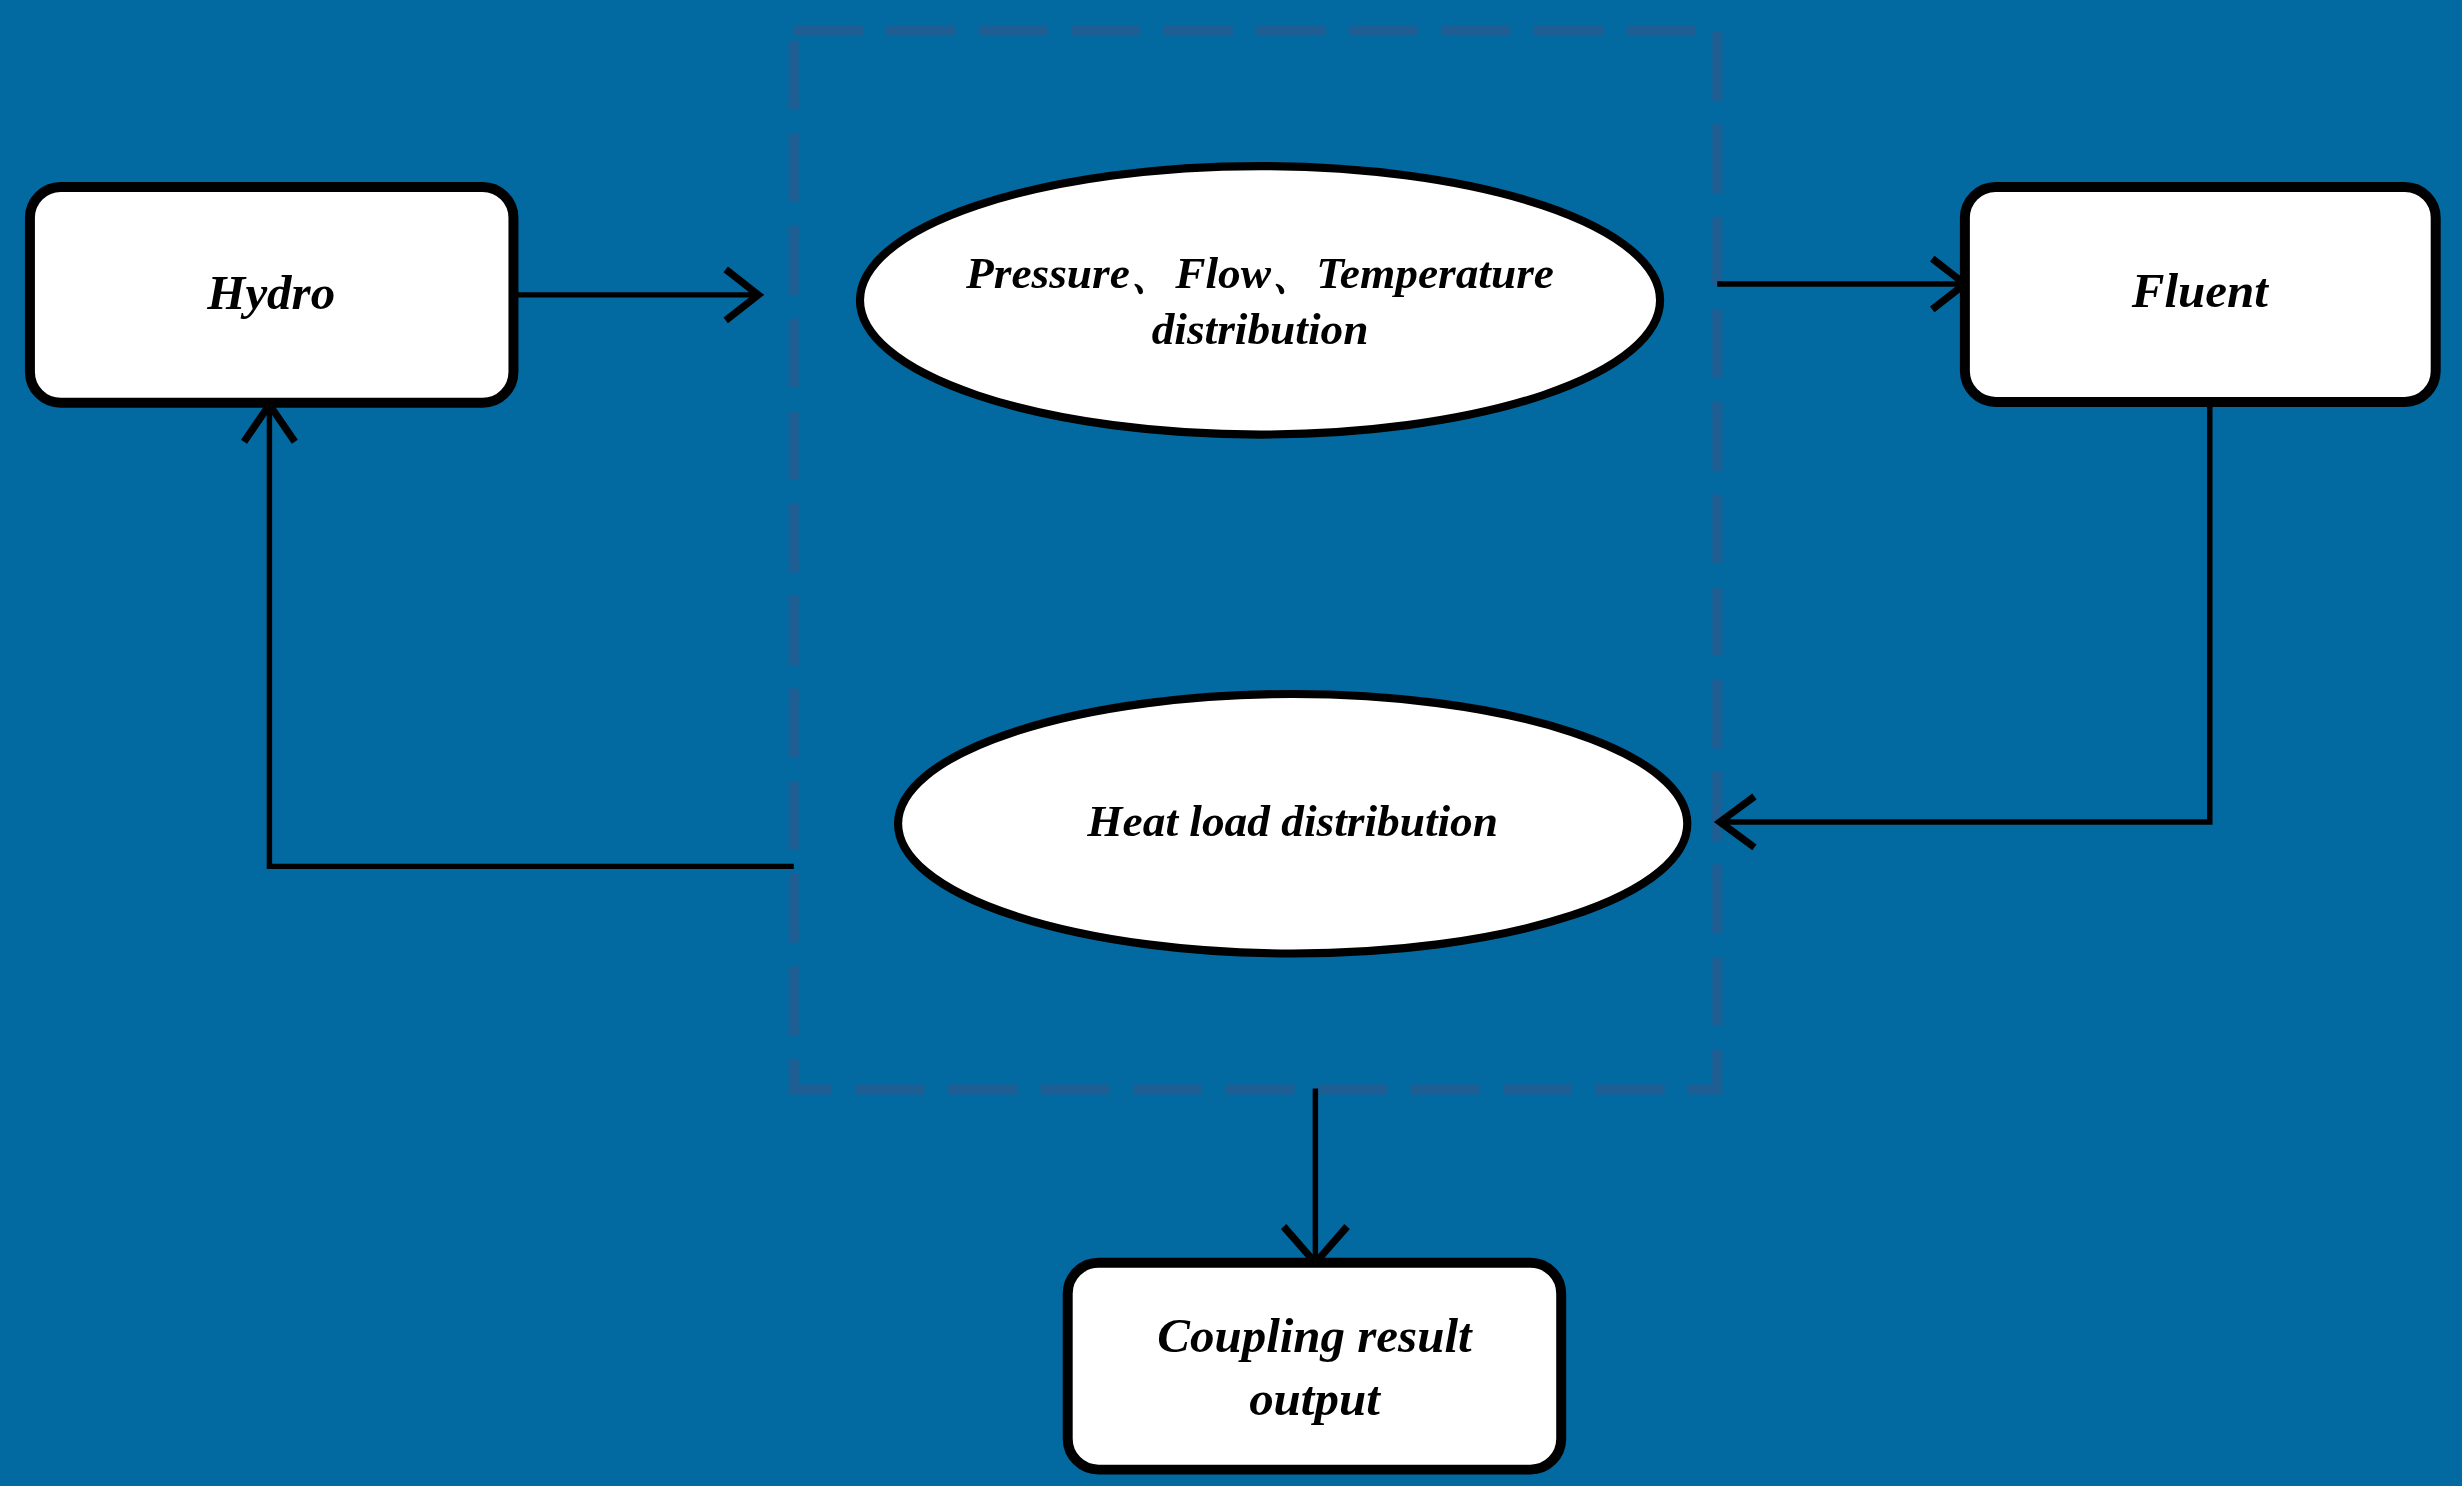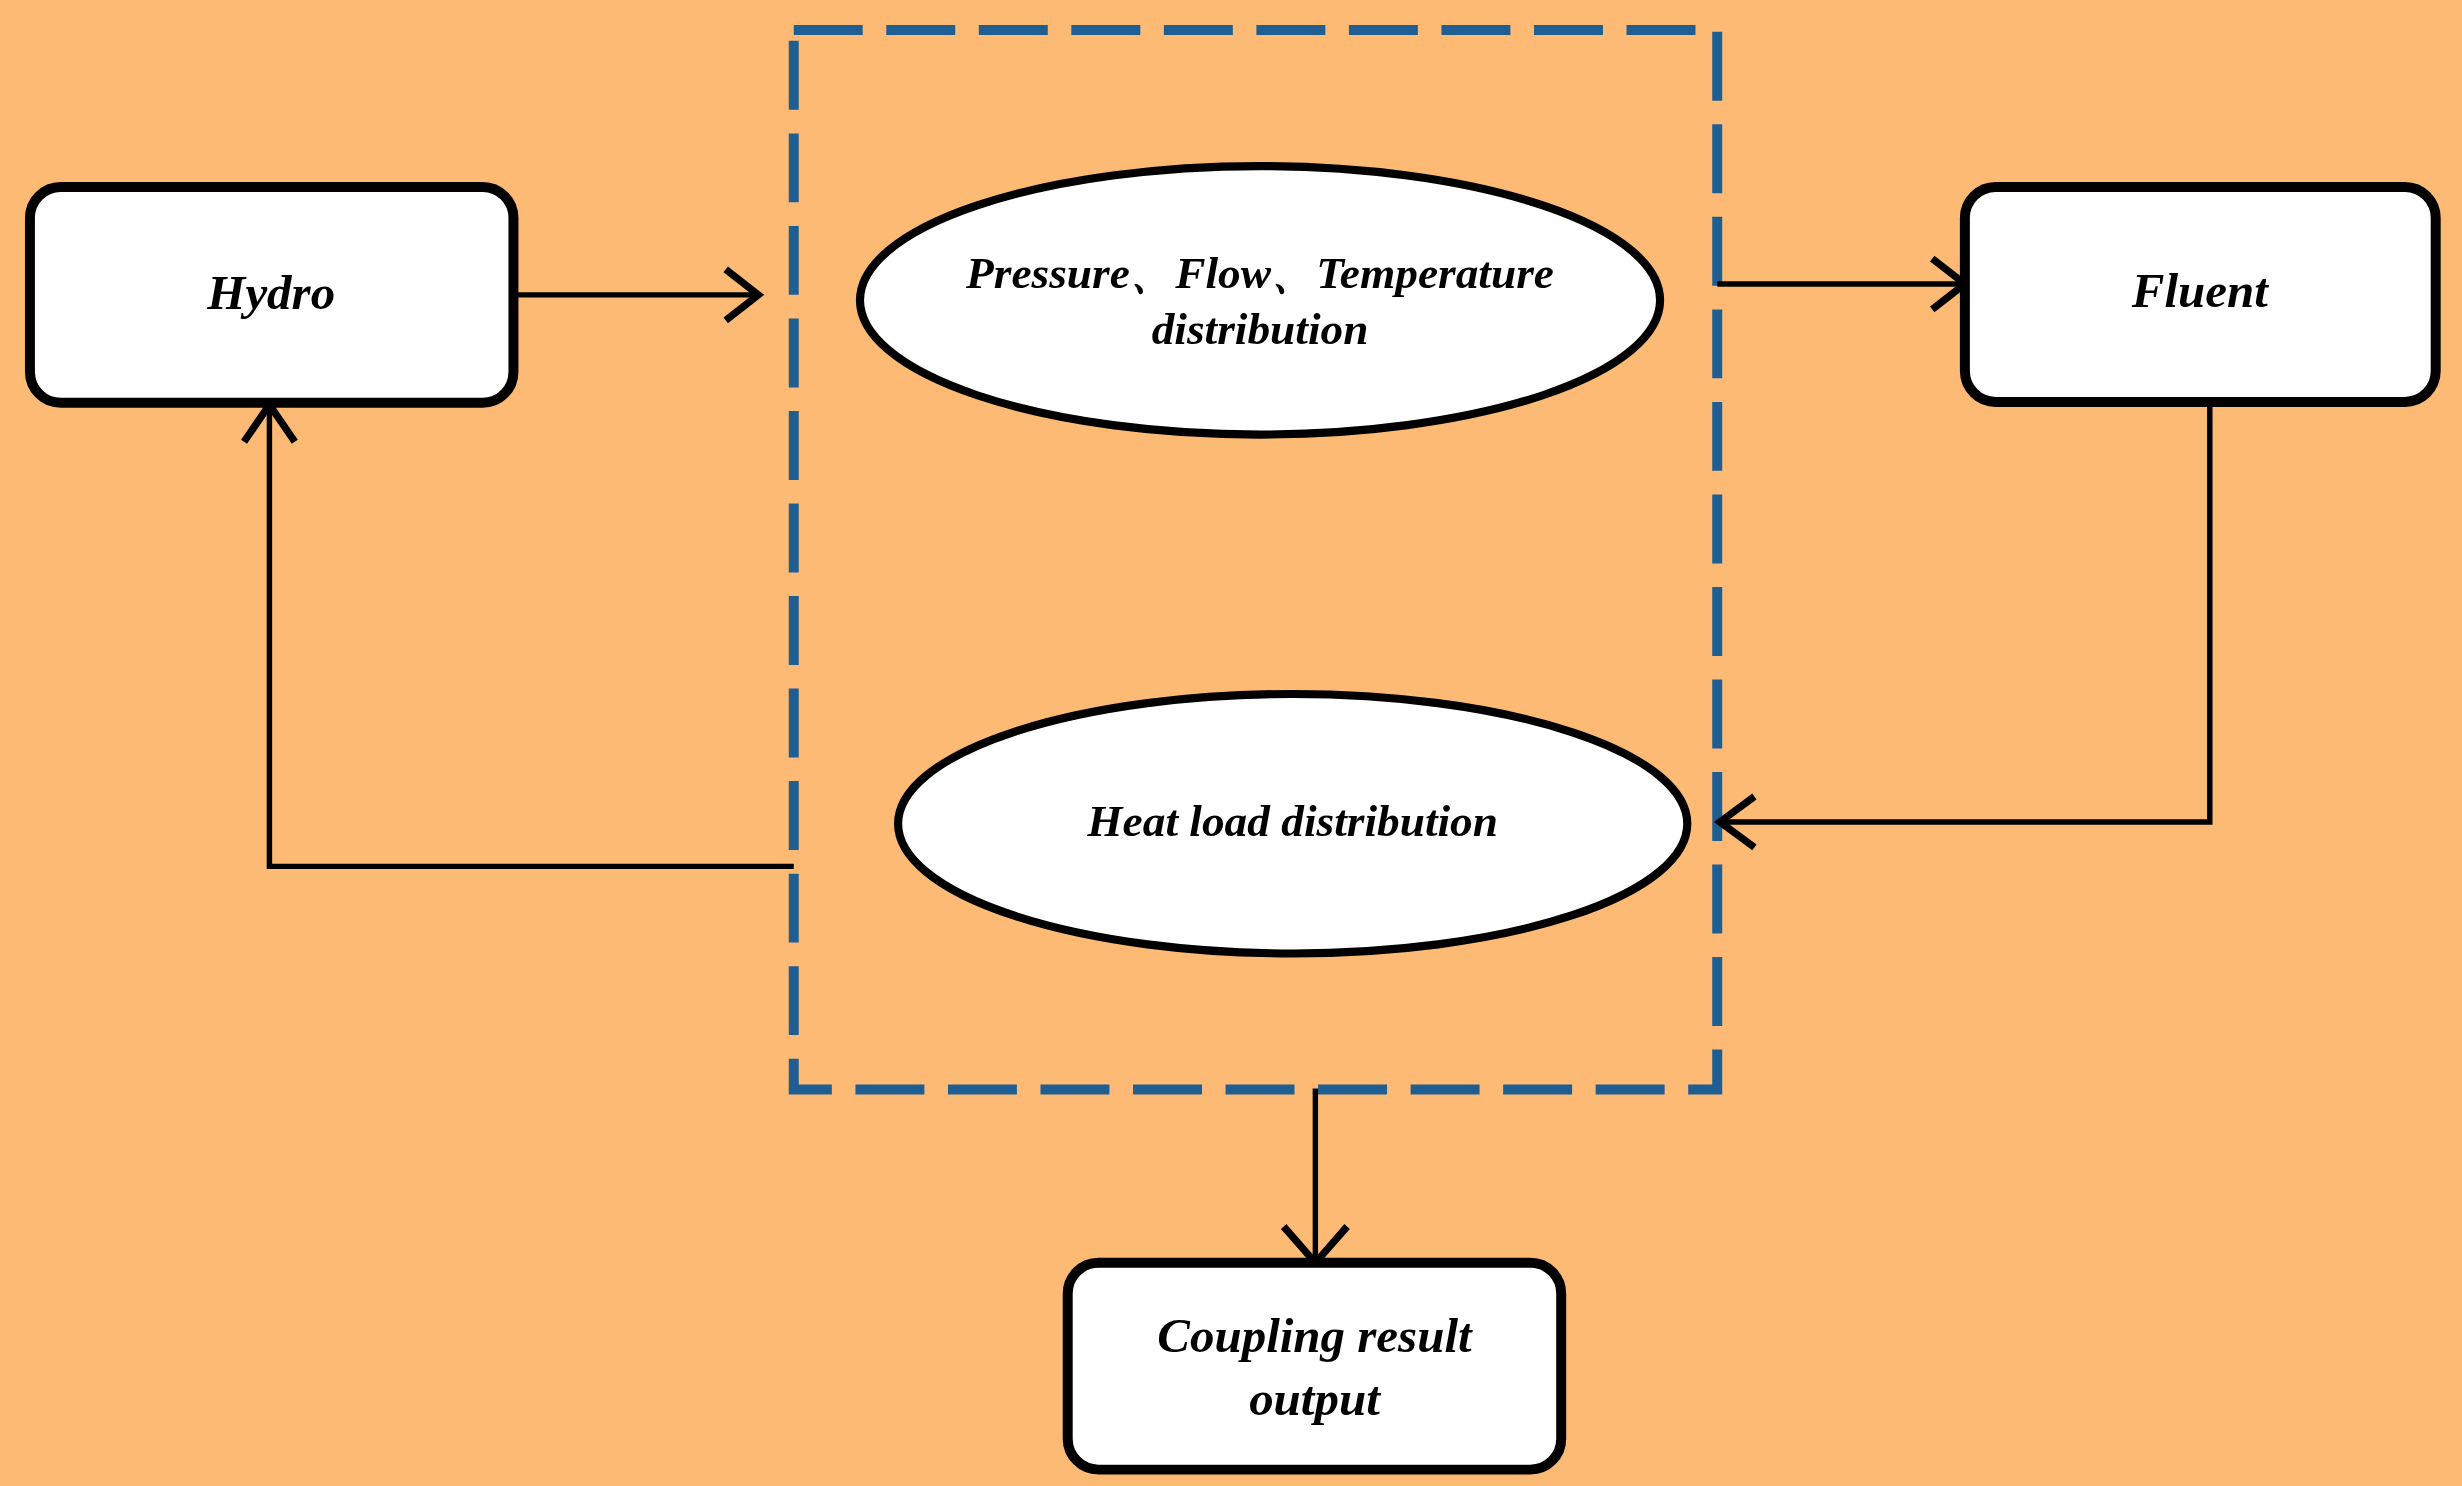--- a/index.html
+++ b/index.html
@@ -4,21 +4,21 @@
 <style>
   html, body {
     margin: 0;
     padding: 0;
     background: #ffffff;
   }
   #stage {
     position: relative;
     width: 2462px;
     height: 1486px;
-    background: #fdba74;
+    background: #0369a1;
     overflow: hidden;
     font-family: "Liberation Serif", "DejaVu Serif", serif;
   }
   #diagram-svg {
     position: absolute;
     left: 0;
     top: 0;
     width: 2462px;
     height: 1486px;
   }

